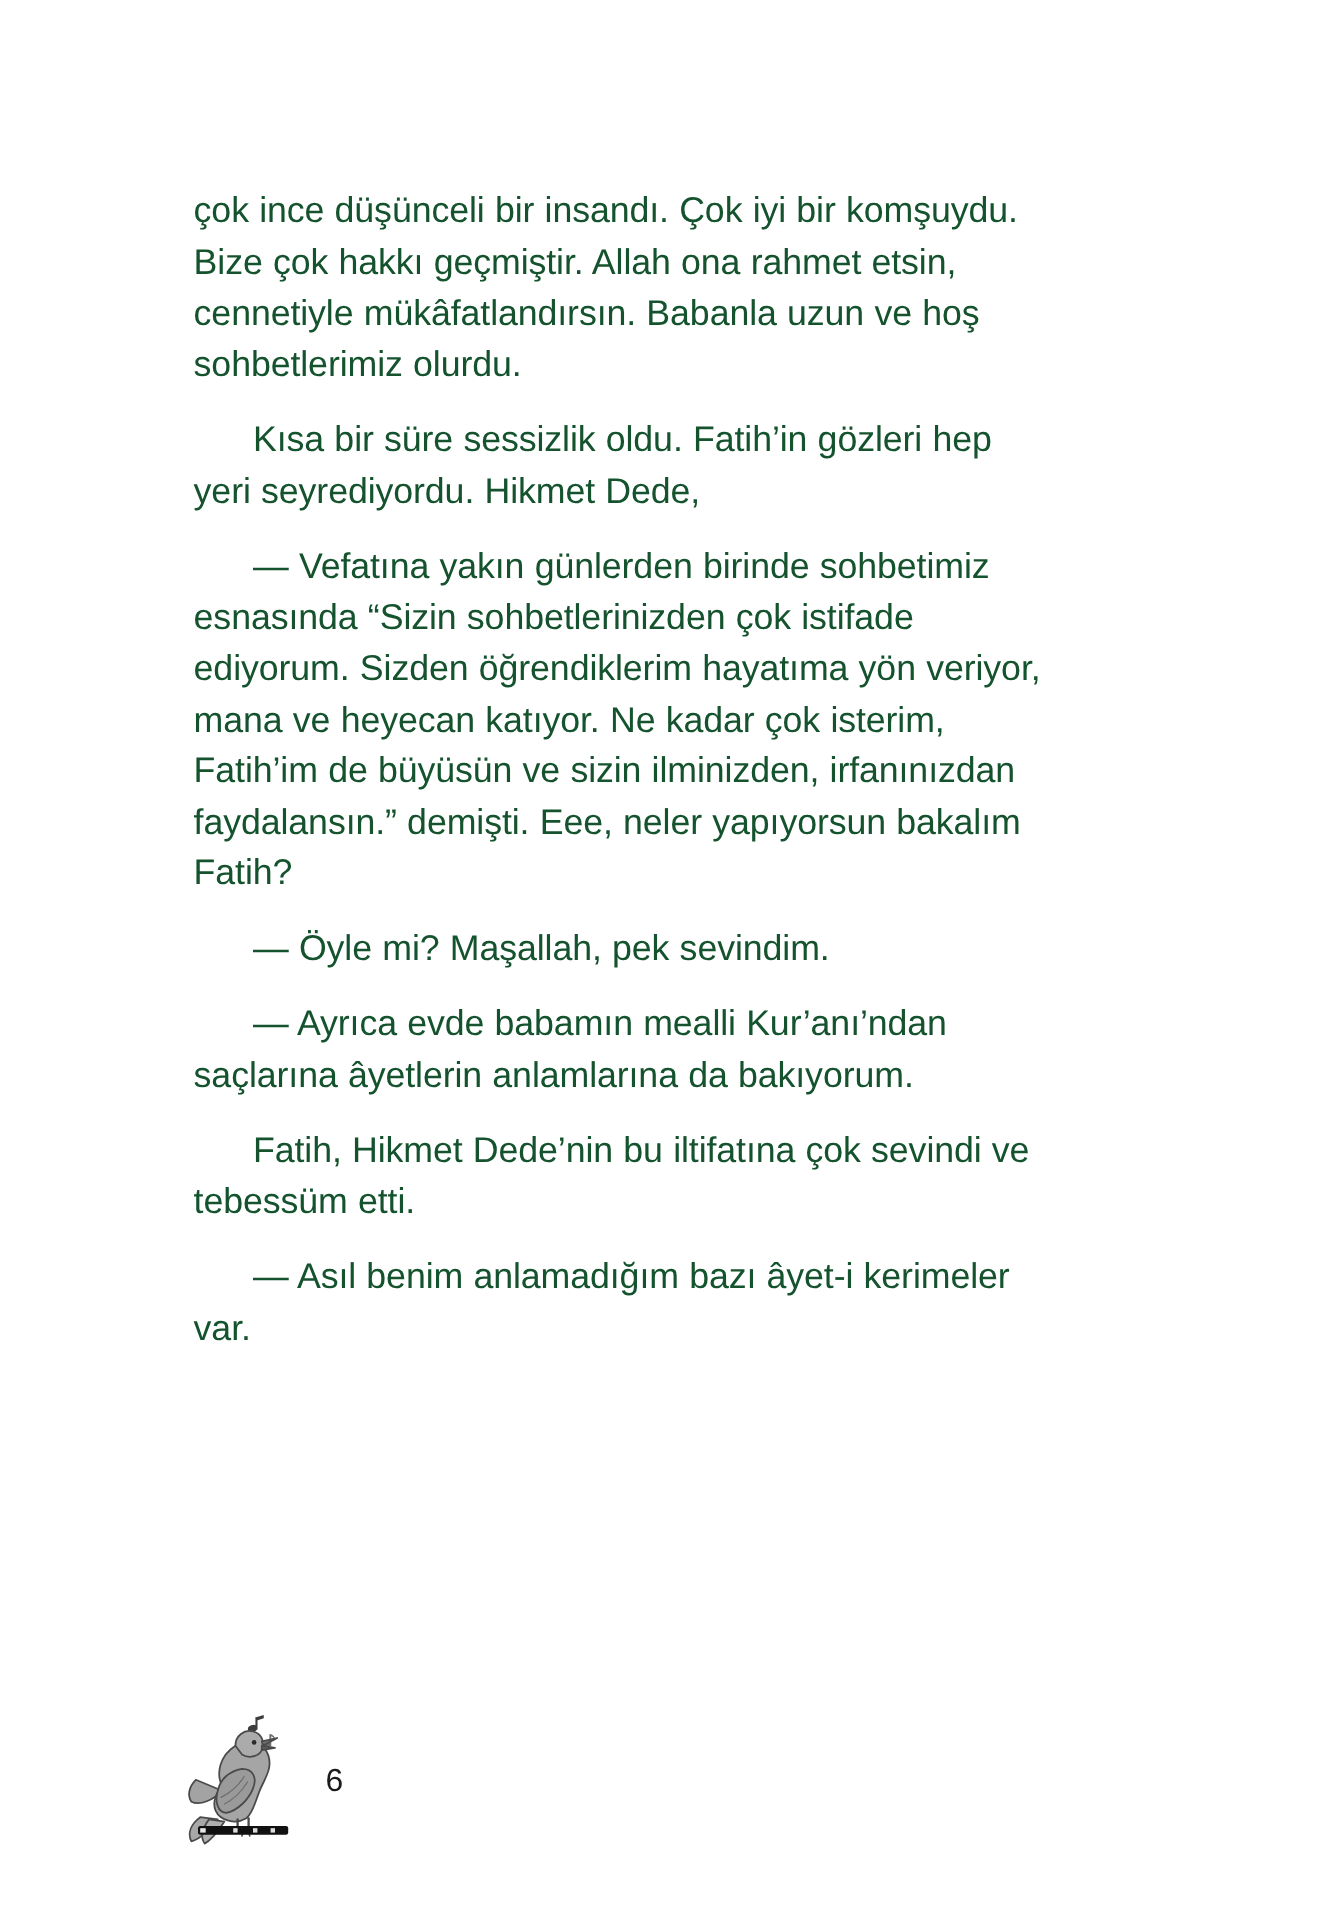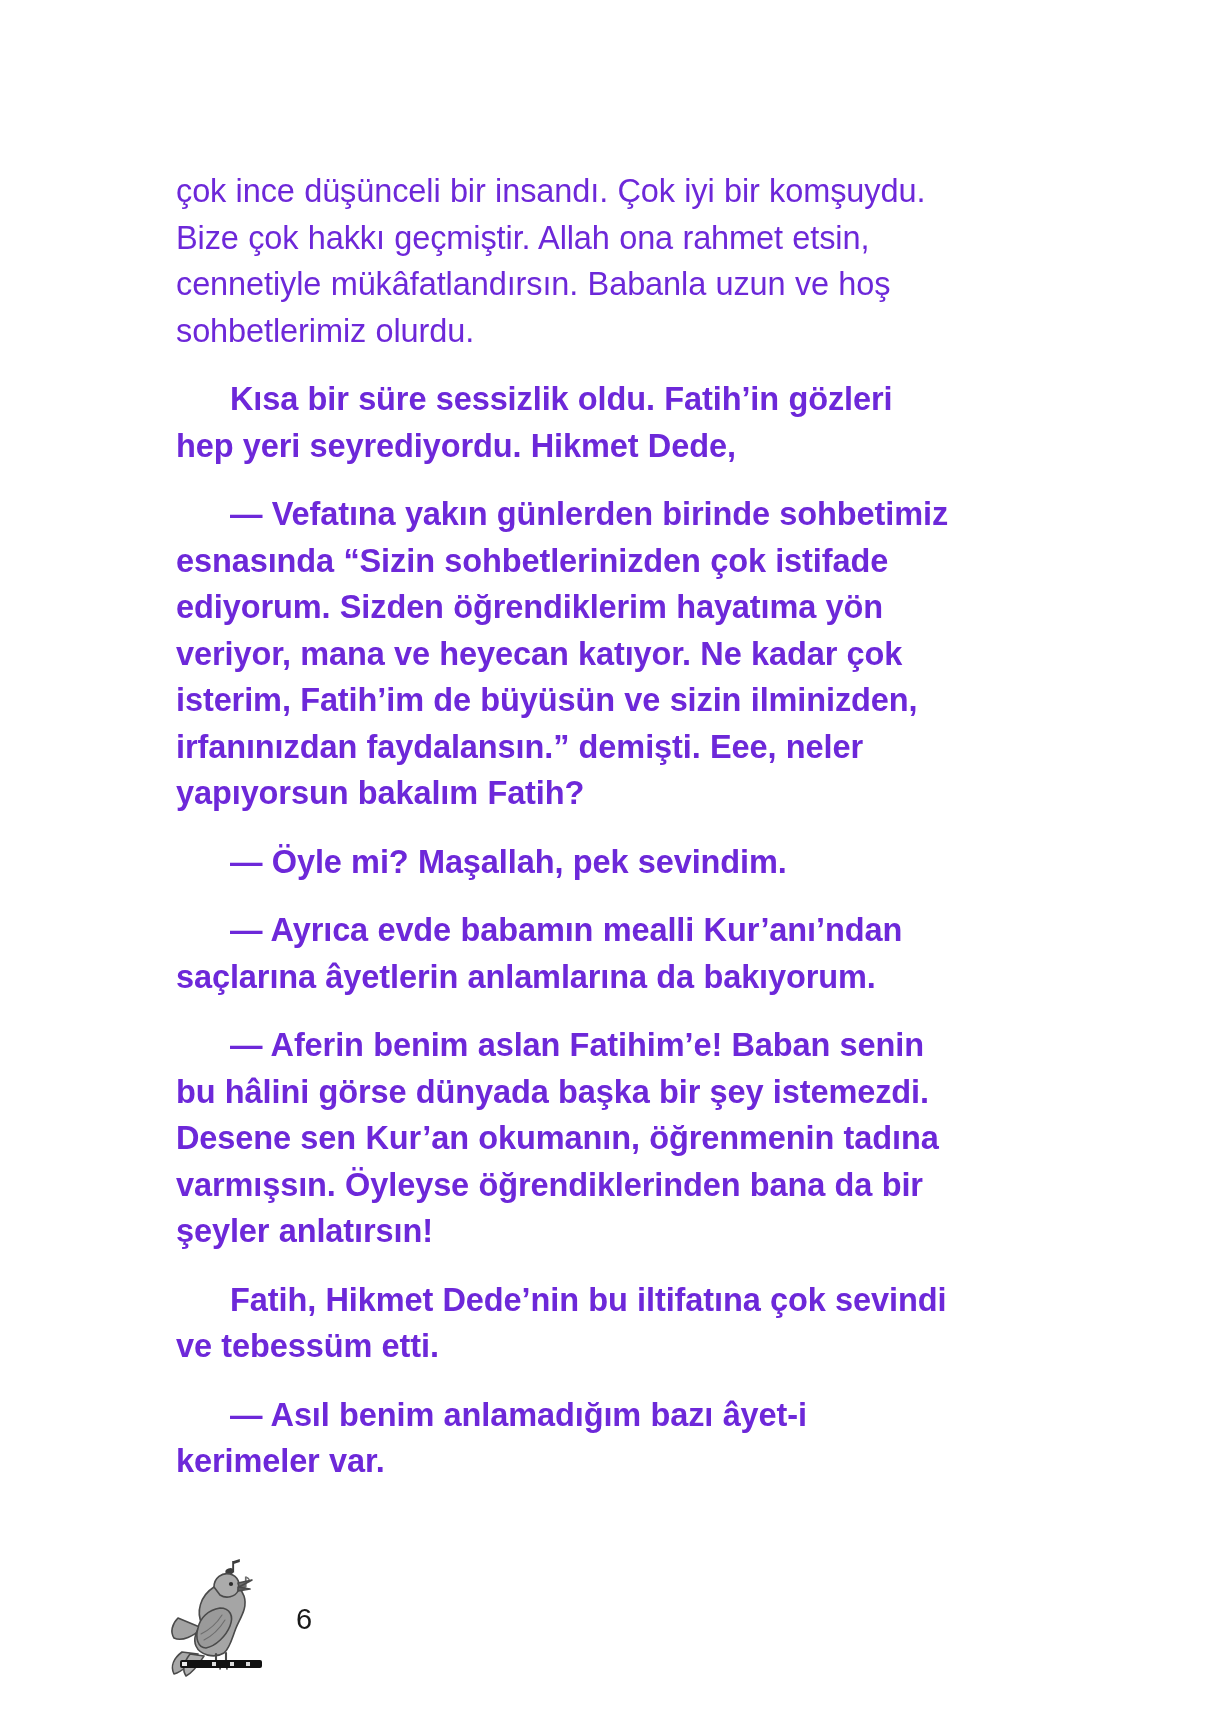--- a/index.html
+++ b/index.html
@@ -29,28 +29,27 @@
     position: absolute;
     left: 176px;
     top: 168px;
     width: 782px;
   }
 
   .para {
     font-size: 32.5px;
     line-height: 46.5px;
     letter-spacing: -0.1px;
-    color: #6d28d9;
+    color: #14532d;
     margin: 0 0 22px 0;
     text-align: left;
     word-spacing: 0.4px;
   }
   .para.indent {
     text-indent: 54px;
-    font-weight: bold;
   }
 
   
   #footer {
     position: absolute;
     left: 0;
     top: 1548px;
     width: 1221px;
     height: 150px;
   }
@@ -85,21 +84,20 @@
     <p class="para indent">Kısa bir süre sessizlik oldu. Fatih’in gözleri hep yeri seyrediyordu. Hikmet Dede,</p>
 
     <p class="para indent">— Vefatına yakın günlerden birinde sohbetimiz esnasında “Sizin sohbetlerinizden çok istifade ediyorum. Sizden öğrendiklerim hayatıma yön veriyor, mana ve heyecan katıyor. Ne kadar çok isterim, Fatih’im de büyüsün ve sizin ilminizden, irfanınızdan faydalansın.” demişti. Eee, neler yapıyorsun bakalım Fatih?</p>
 
 
     <p class="para indent">— Öyle mi? Maşallah, pek sevindim.</p>
 
     <p class="para indent">— Ayrıca evde babamın mealli Kur’anı’ndan saçlarına âyetlerin anlamlarına da bakıyorum.</p>
 
 
-    <p class="para indent">— Aferin benim aslan Fatihim’e! Baban senin bu hâlini görse dünyada başka bir şey istemezdi. Desene sen Kur’an okumanın, öğrenmenin tadına varmışsın. Öyleyse öğrendiklerinden bana da bir şeyler anlatırsın!</p>
 
     <p class="para indent">Fatih, Hikmet Dede’nin bu iltifatına çok sevindi ve tebessüm etti.</p>
 
     <p class="para indent">— Asıl benim anlamadığım bazı âyet-i kerimeler var.</p>
 
   </div>
 
   <div id="footer">
 
     <div id="bird-illustration">

